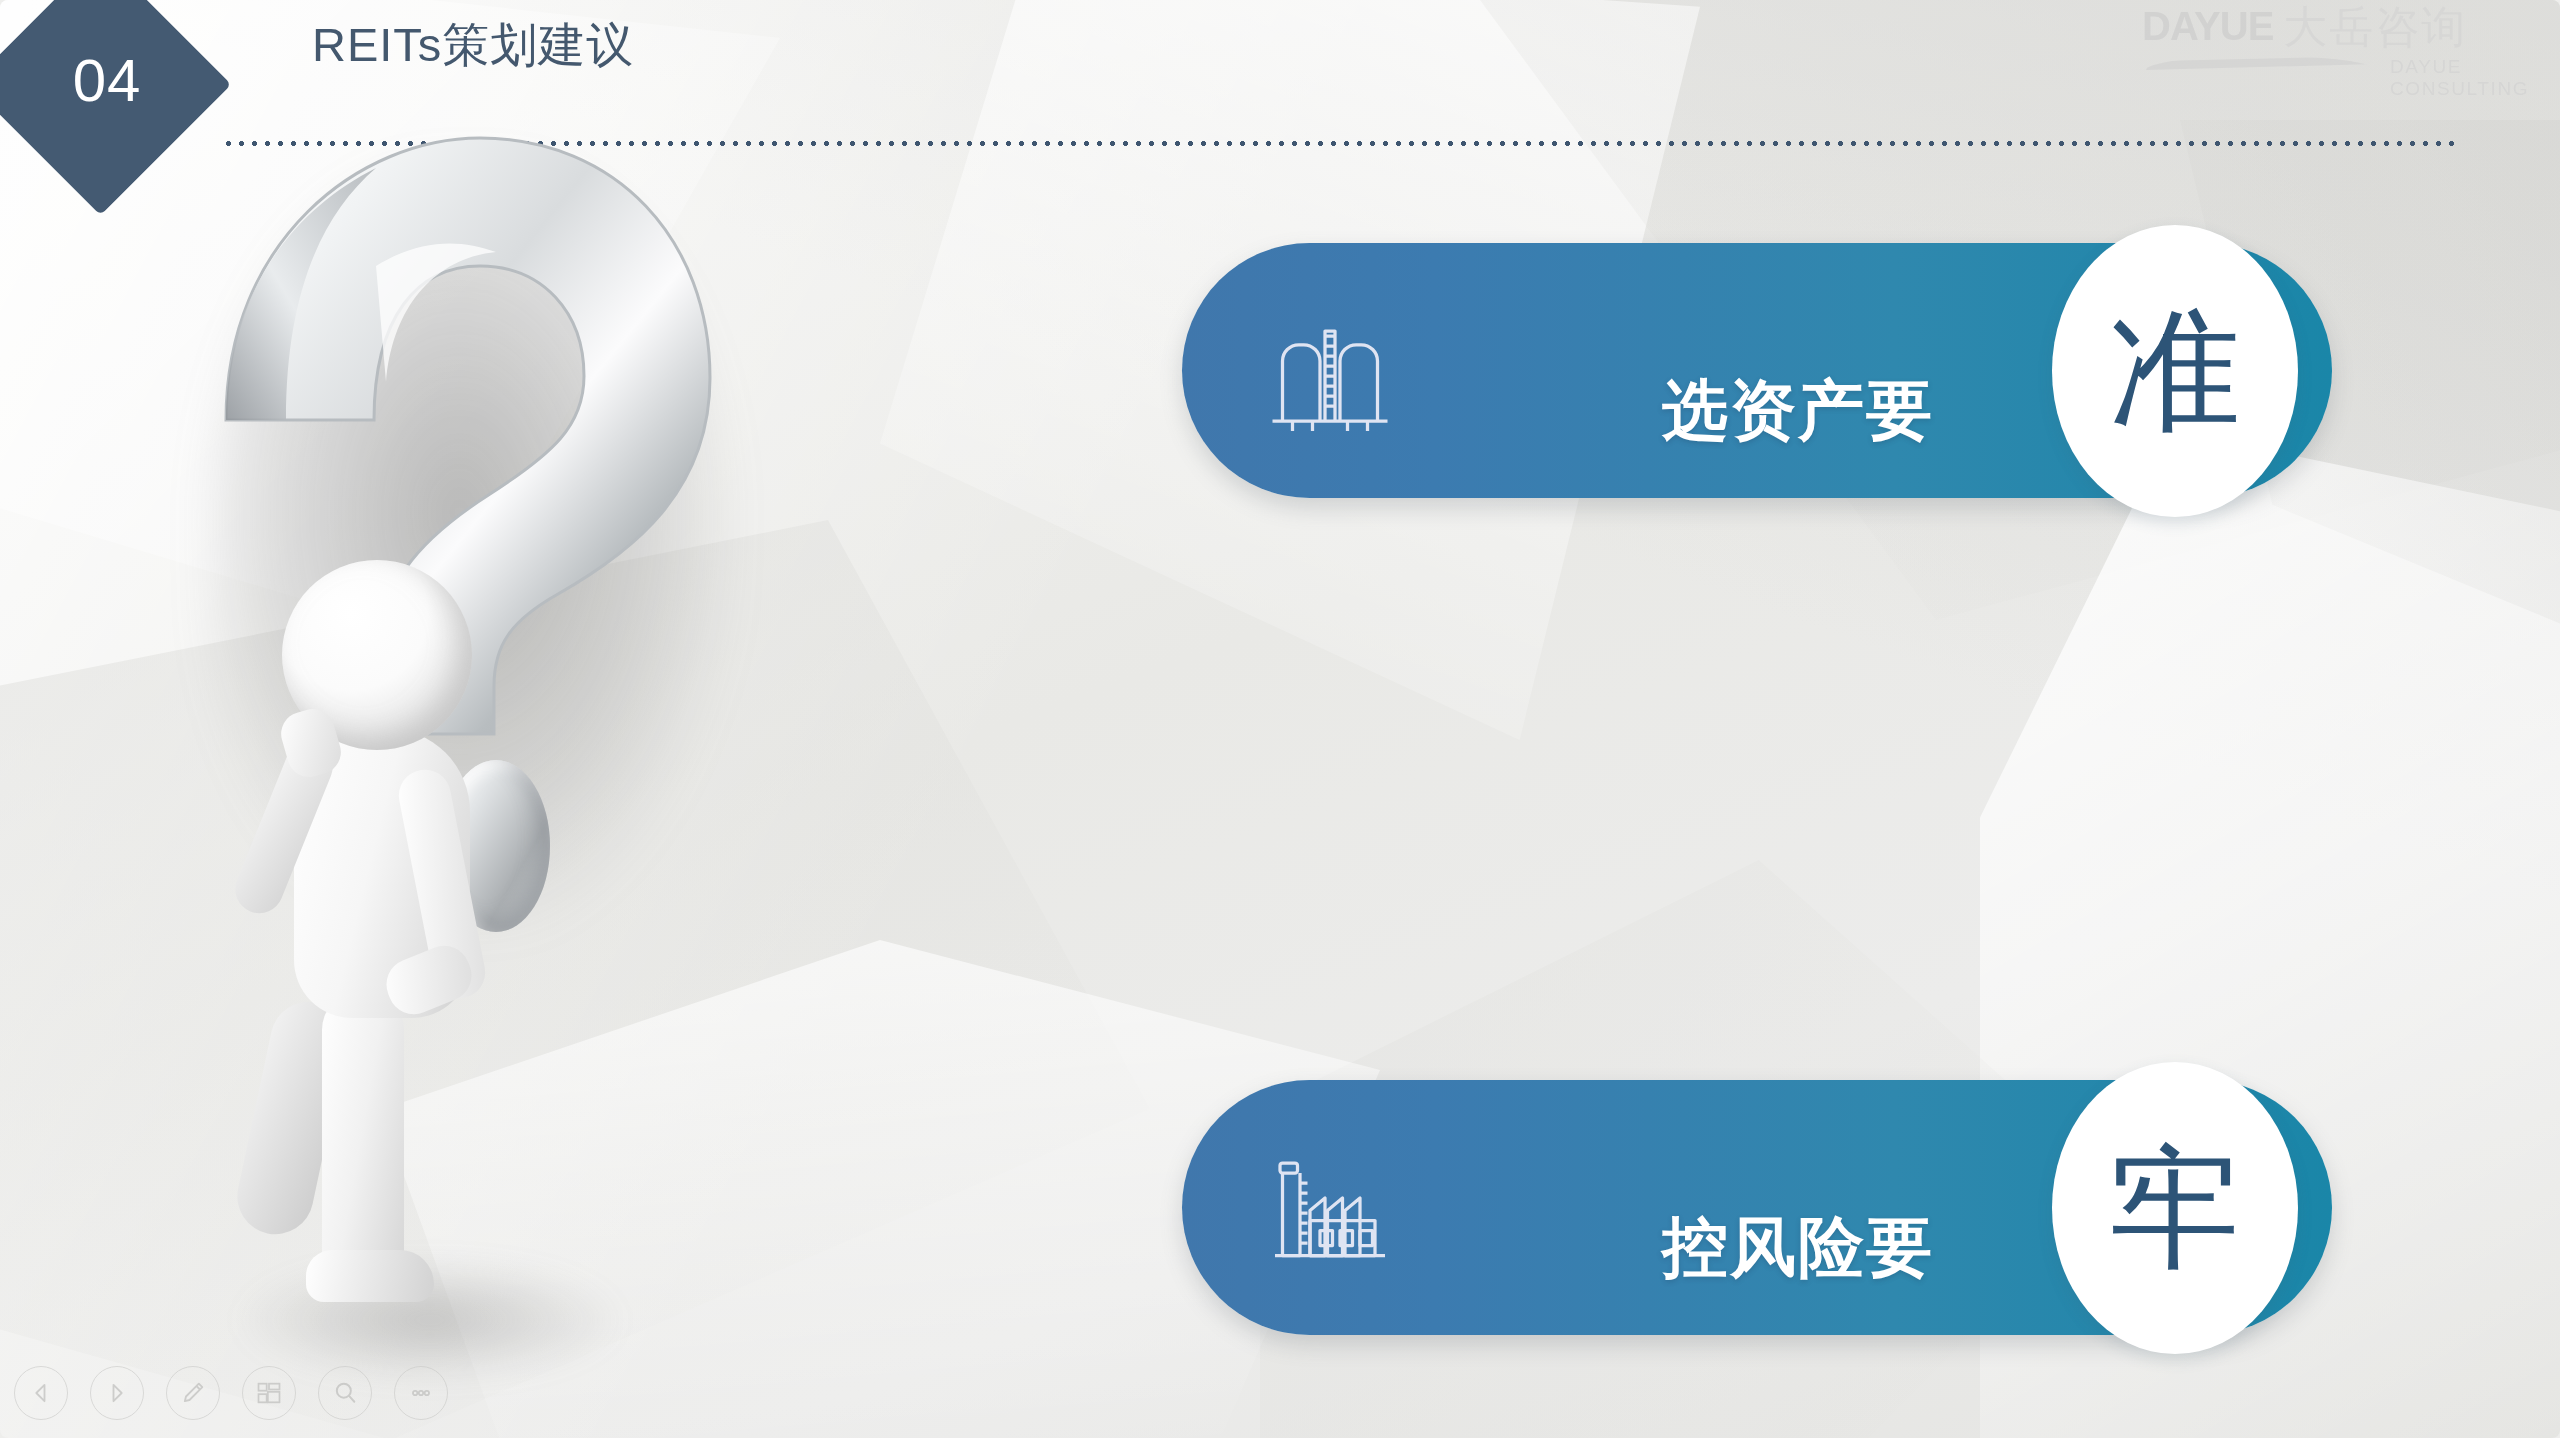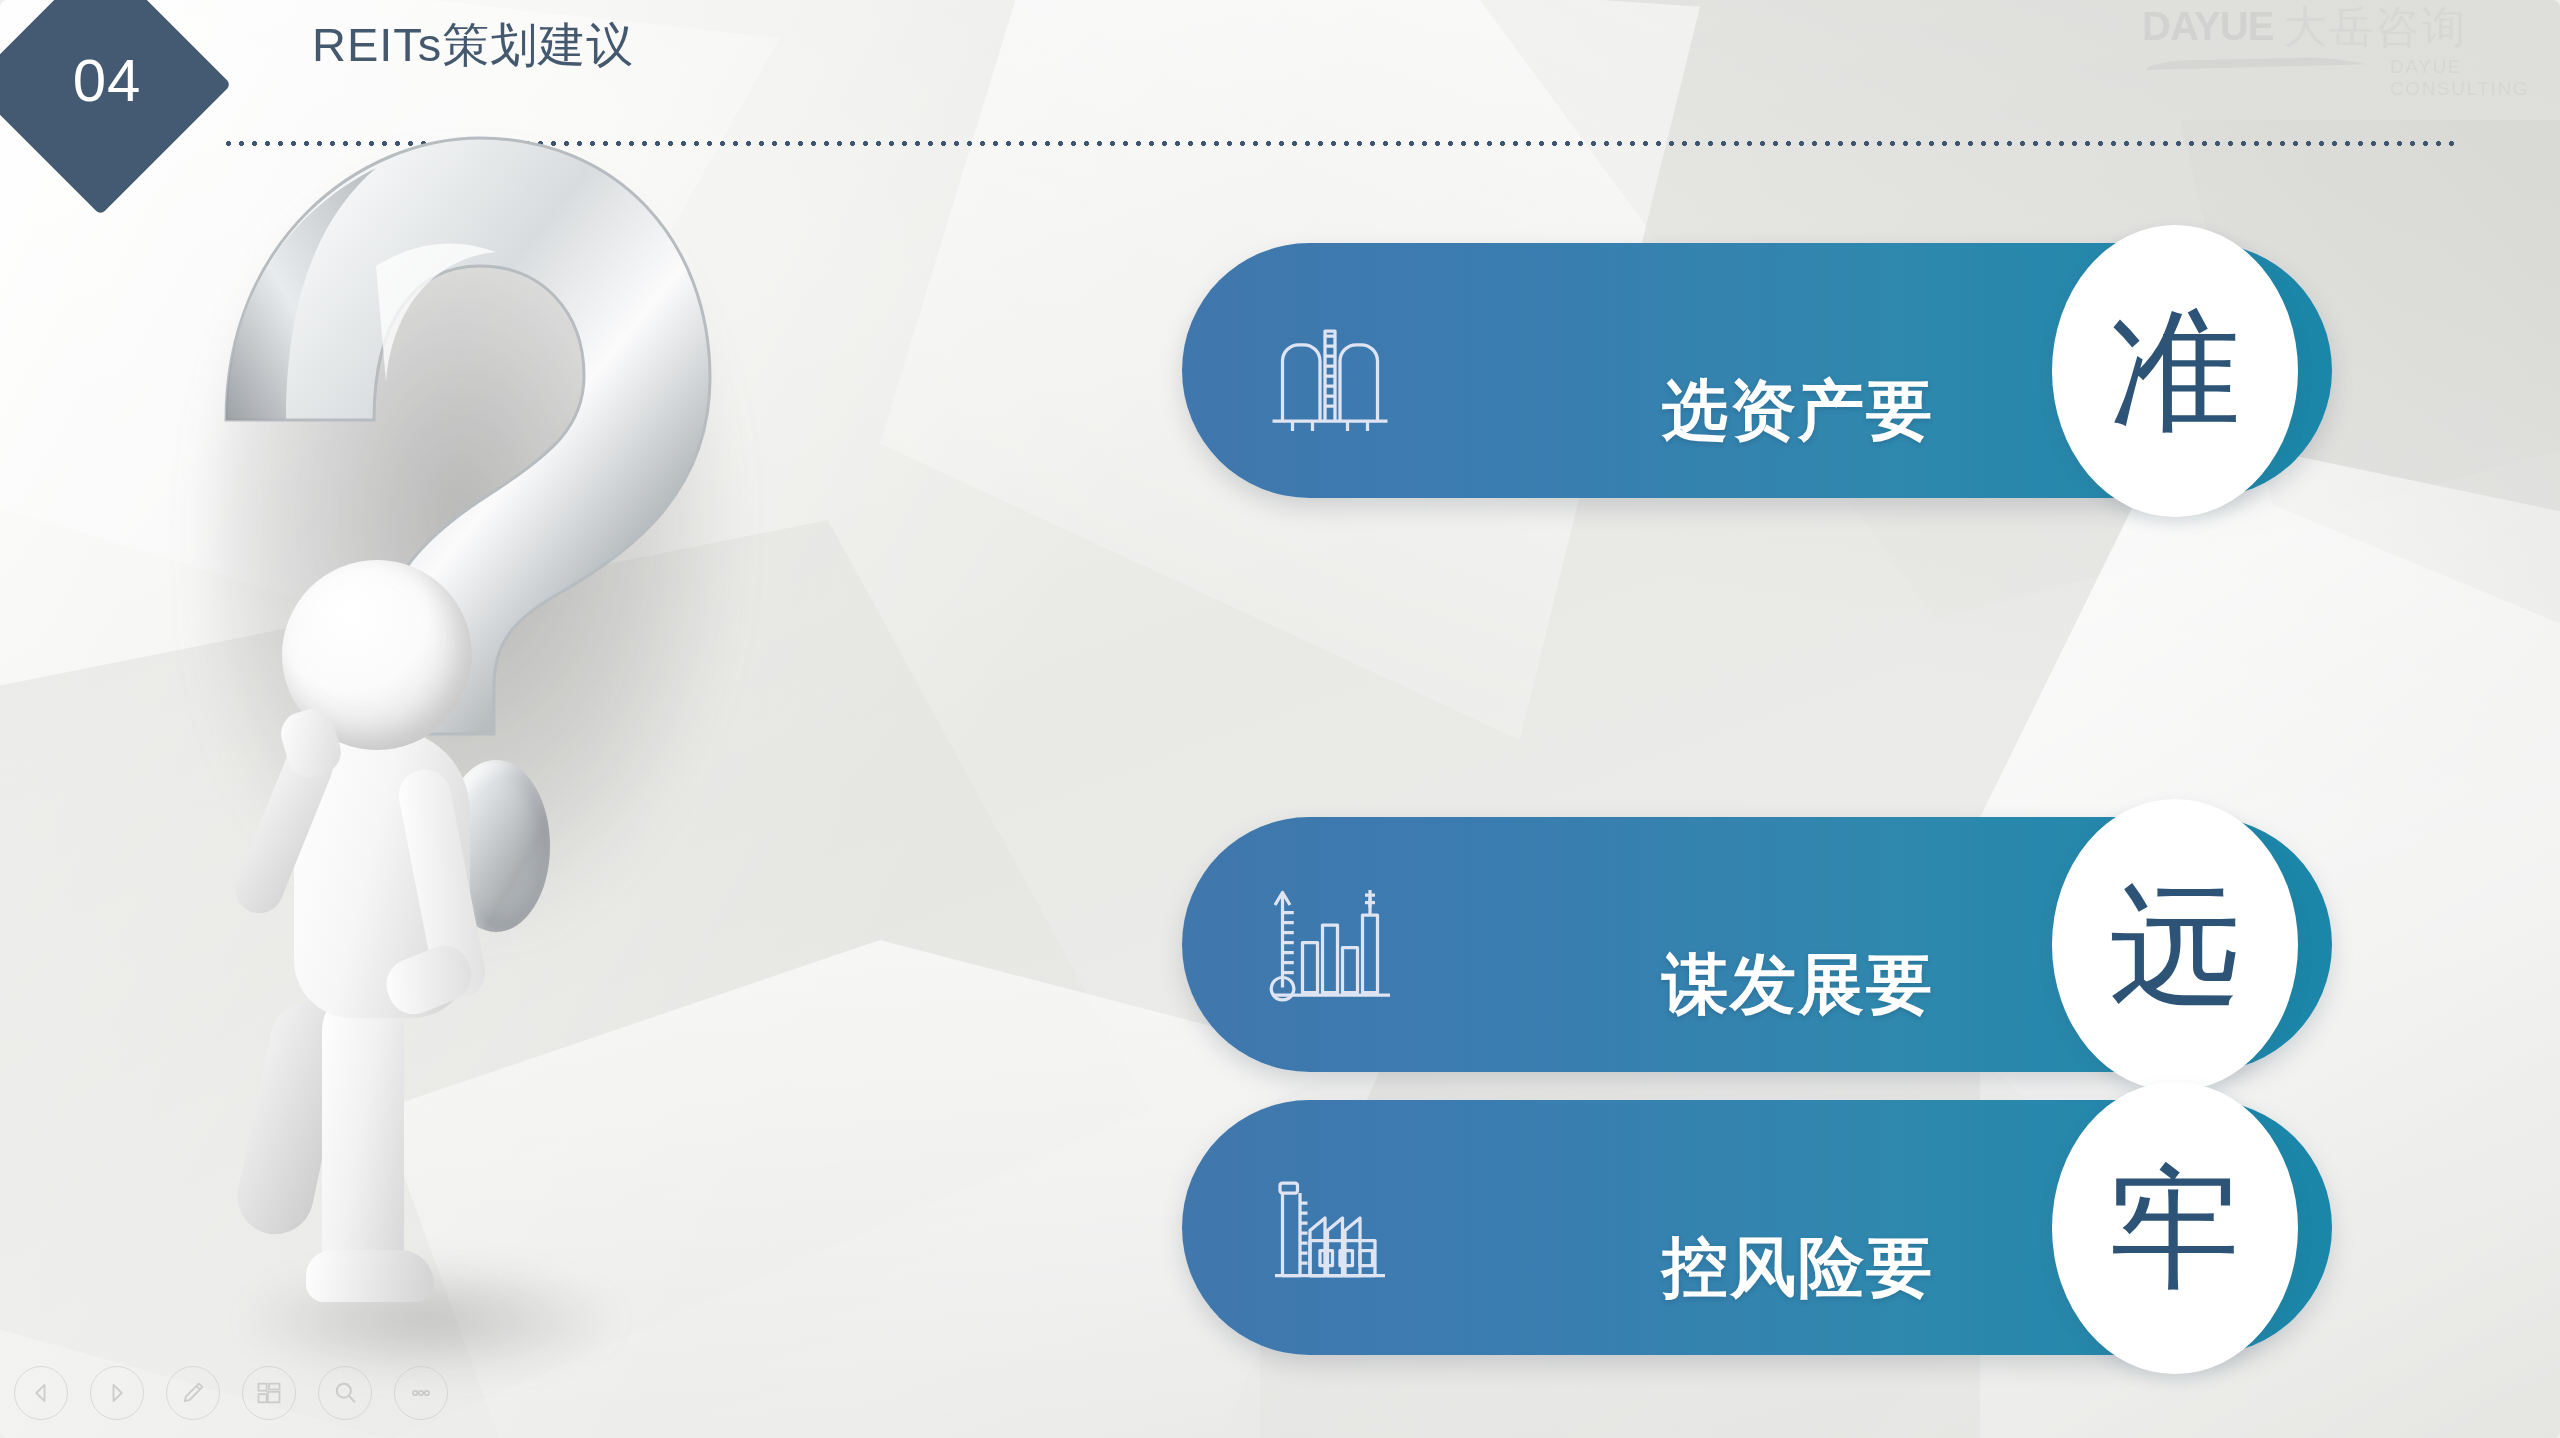--- a/index.html
+++ b/index.html
@@ -175,21 +175,21 @@
   #rows{position:absolute;left:1182px;top:243px;width:1226px;height:1116px;}
   .row{
     position:absolute;left:0;width:1150px;height:255px;
     border-radius:128px;
     background:linear-gradient(90deg,#4077ac 0%,#3c7bb0 22%,#2f88ae 62%,#1a86a8 100%);
     box-shadow:0 10px 22px rgba(90,100,110,.22);
   }
   .row.r1{top:0;}
   .row.r2{top:287px;}
   .row.r3{top:574px;}
-  .row.r4{top:857px;}
+  .row.r4{top:837px;}
 
   .row-icon{
     position:absolute;left:70px;top:50px;width:156px;height:156px;
     display:flex;align-items:center;justify-content:center;
   }
   .row-icon svg{width:150px;height:150px;display:block;}
 
   .row-label{
     position:absolute;left:480px;top:0;height:255px;
     display:flex;align-items:center;
@@ -311,41 +311,20 @@
           <path d="M30 100 v8 M46 100 v8 M74 100 v8 M90 100 v8"></path>
         </svg>
       </div>
       <div class="row-label">选资产要</div>
       <div class="row-badge">
         <span class="row-badge-char">准</span>
       </div>
     </div>
 
 
-    <div class="row r3">
-      <div class="row-icon">
-        <svg viewBox="0 0 120 120" aria-hidden="true" fill="none" stroke="#dfe4f2" stroke-width="2.6" stroke-linejoin="round">
-          <path d="M22 94 V20"></path>
-          <path d="M16 28 L22 18 L28 28"></path>
-          <path d="M22 34 h9 M22 42 h9 M22 50 h9 M22 58 h9 M22 66 h9 M22 74 h9 M22 82 h9"></path>
-          <path d="M22 86 a9 9 0 1 0 0.1 0"></path>
-          <rect x="38" y="58" width="12" height="40"></rect>
-          <rect x="54" y="44" width="12" height="54"></rect>
-          <rect x="70" y="62" width="12" height="36"></rect>
-          <rect x="86" y="36" width="12" height="62"></rect>
-          <path d="M92 36 V22"></path>
-          <path d="M88 20 h8 M88 26 h8 M92 16 v14"></path>
-          <path d="M14 100 h94"></path>
-        </svg>
-      </div>
-      <div class="row-label">谋发展要</div>
-      <div class="row-badge">
-        <span class="row-badge-char">远</span>
-      </div>
-    </div>
 
     <div class="row r4">
       <div class="row-icon">
         <svg viewBox="0 0 120 120" aria-hidden="true" fill="none" stroke="#dfe4f2" stroke-width="2.6" stroke-linejoin="round">
           <rect x="20" y="24" width="14" height="8" rx="2"></rect>
           <path d="M22 32 V98 h14 V32"></path>
           <path d="M36 40 h6 M36 48 h6 M36 56 h6 M36 64 h6 M36 72 h6 M36 80 h6 M36 88 h6"></path>
           <path d="M44 62 l12 -10 v46 H44 Z"></path>
           <path d="M58 62 l12 -10 v46 H58 Z"></path>
           <path d="M72 62 l12 -10 v46 H72 Z"></path>

